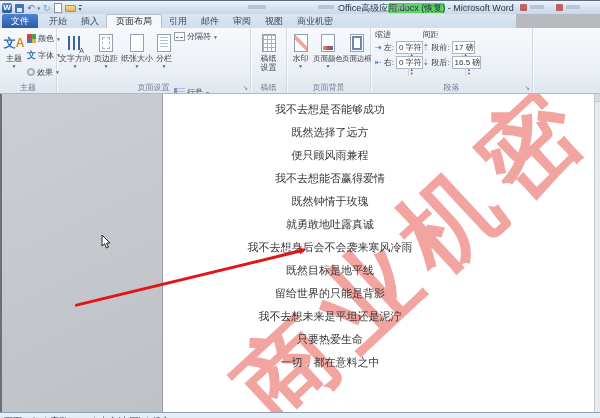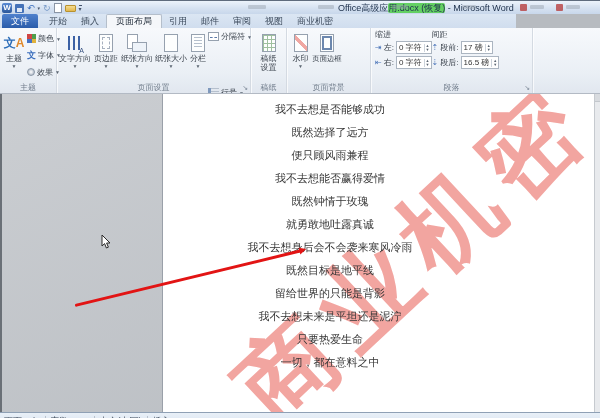--- a/index.html
+++ b/index.html
@@ -69,21 +69,21 @@
   .iclr i:nth-child(3){background:#4472c4;} .iclr i:nth-child(4){background:#e0b23c;}
   .ifont { color:#3a6ebd; font-size:9px; font-weight:bold; }
   .ifx { width:8px; height:8px; border-radius:50%; border:1px solid #8b98a8; background:radial-gradient(#fff,#9aa7b8); flex:none; }
   .ibreak { width:11px; height:9px; background:#fff; border:1px solid #96a1af; position:relative; flex:none; }
   .ibreak::after { content:""; position:absolute; left:1px; right:1px; top:4px; border-top:1px dashed #5b79a8; }
   .ilines { width:11px; height:9px; background:repeating-linear-gradient(#b6c0cd 0 1px,transparent 1px 3px); border-left:3px solid #7f99bd; flex:none; }
   .ihyph { font-size:7px; color:#44506a; line-height:9px; }
   .blueglyph { color:#4a74b8; font-size:8px; line-height:8px; }
   .prow { display:flex; align-items:center; gap:2px; height:15px; font-size:8px; color:#3b434d; white-space:nowrap; }
   .pcolhead { font-size:8px; color:#3b434d; height:11px; line-height:11px; }
-  .spin { display:flex; align-items:center; border:1px solid #abb5c1; background:#fff; height:13px; font-size:8px; color:#333; padding-left:2px; }
+  .spin { display:flex; align-items:center; border:1px solid #abb5c1; background:#fff; height:13px; font-size:8px; color:#333; padding-left:2px;flex-direction:column; }
   .spin .val { white-space:nowrap; }
   .spin .updown { display:flex; flex-direction:column; justify-content:center; font-size:4px; line-height:4px; color:#5a6572; border-left:1px solid #ccd3db; margin-left:2px; padding:0 1px; }
 
   
   .docarea { position:absolute; left:0; top:94px; width:600px; height:318px;
     background:linear-gradient(155deg,#cbced2,#b7bbc0); border-left:2px solid #6a7077; overflow:hidden; }
   .page { position:absolute; left:161px; top:0; width:433px; height:318px; background:#fff; box-shadow:-1px 0 0 #9aa0a9; overflow:hidden; }
   .wm { position:absolute; left:252px; top:161px; transform:translate(-50%,-50%) rotate(-43deg);
     font-family:"Liberation Serif","DejaVu Serif",serif; font-weight:bold; font-size:96px; letter-spacing:14px;
     color:#f2a5a0; white-space:nowrap; }
@@ -187,30 +187,20 @@
       </div>
       <div class="bigbtn" style="width:28px;">
         <span class="bicon">
             <span class="ipage margins"></span>
           </span>
         <span class="blbl">页边距</span>
         <span class="barr">▼</span>
       </div>
       <div class="bigbtn" style="width:34px;">
         <span class="bicon">
-            <span class="iorient">
-              <span class="p1"></span>
-              <span class="p2"></span>
-            </span>
-          </span>
-        <span class="blbl">纸张方向</span>
-        <span class="barr">▼</span>
-      </div>
-      <div class="bigbtn" style="width:34px;">
-        <span class="bicon">
             <span class="ipage"></span>
           </span>
         <span class="blbl">纸张大小</span>
         <span class="barr">▼</span>
       </div>
       <div class="bigbtn" style="width:20px;">
         <span class="bicon">
             <span class="ipage cols"></span>
           </span>
         <span class="blbl">分栏</span>
@@ -251,20 +241,27 @@
     <div class="rlabel">稿纸</div>
   </div>
 
   <div class="rgroup" style="width:84px;">
     <div class="rinner">
       <div class="bigbtn" style="width:25px;">
         <span class="bicon">
             <span class="ipage pinkdiag"></span>
           </span>
         <span class="blbl">水印</span>
+        <span class="barr">▼</span>
+      </div>
+      <div class="bigbtn" style="width:30px;">
+        <span class="bicon">
+            <span class="ipage colorbar"></span>
+          </span>
+        <span class="blbl" style="transform:scale(.92);">页面颜色</span>
         <span class="barr">▼</span>
       </div>
       <div class="bigbtn" style="width:27px;">
         <span class="bicon">
             <span class="ipage thick"></span>
           </span>
         <span class="blbl" style="transform:scale(.92);">页面边框</span>
       </div>
     </div>
     <div class="rlabel">页面背景</div>

